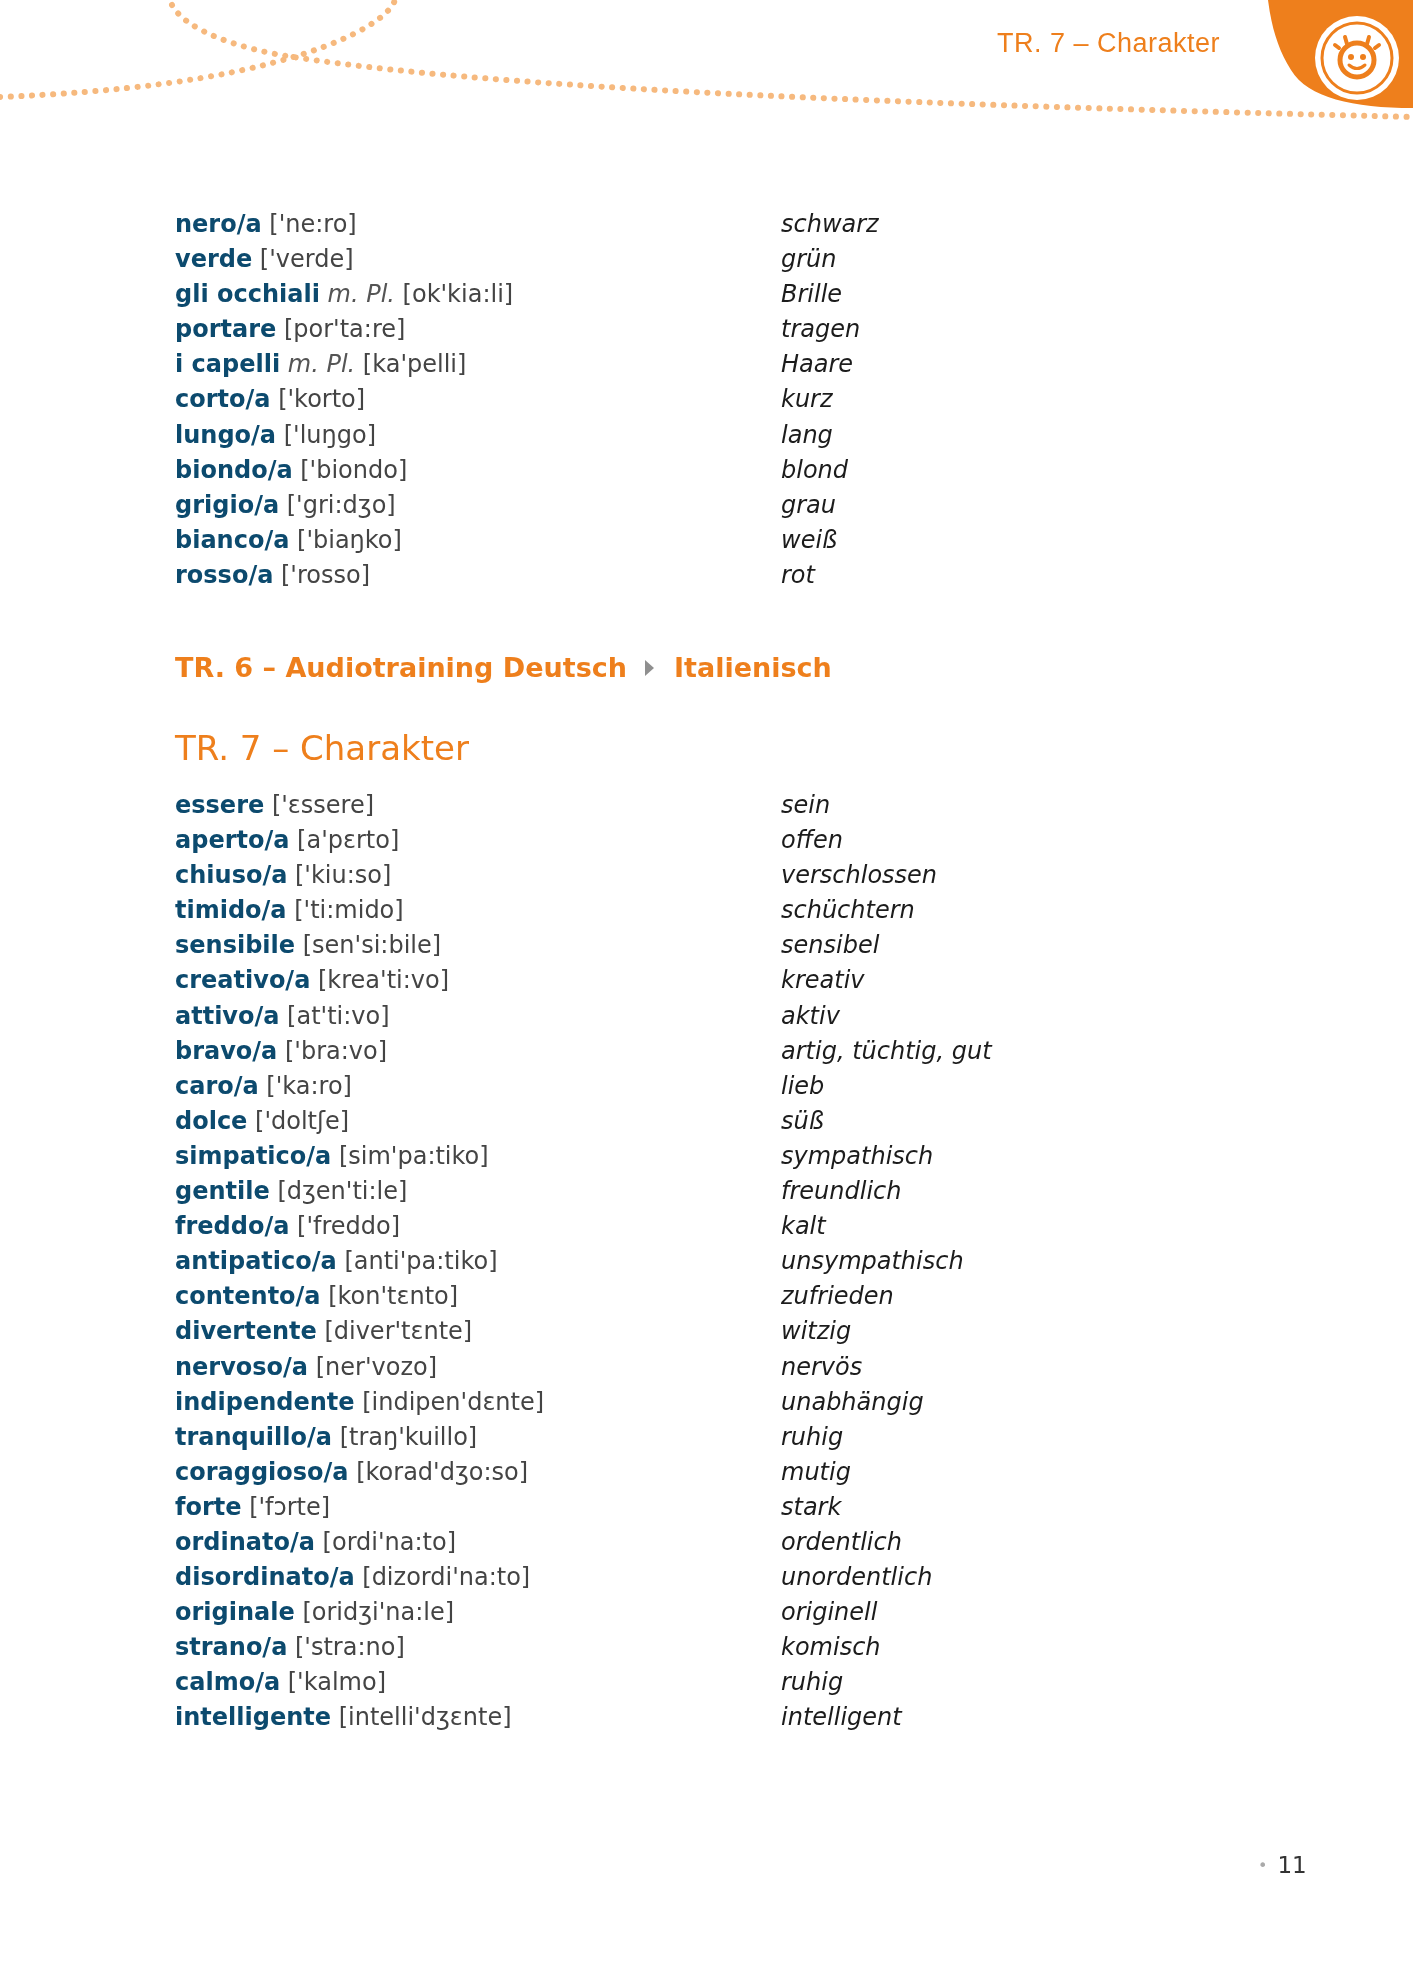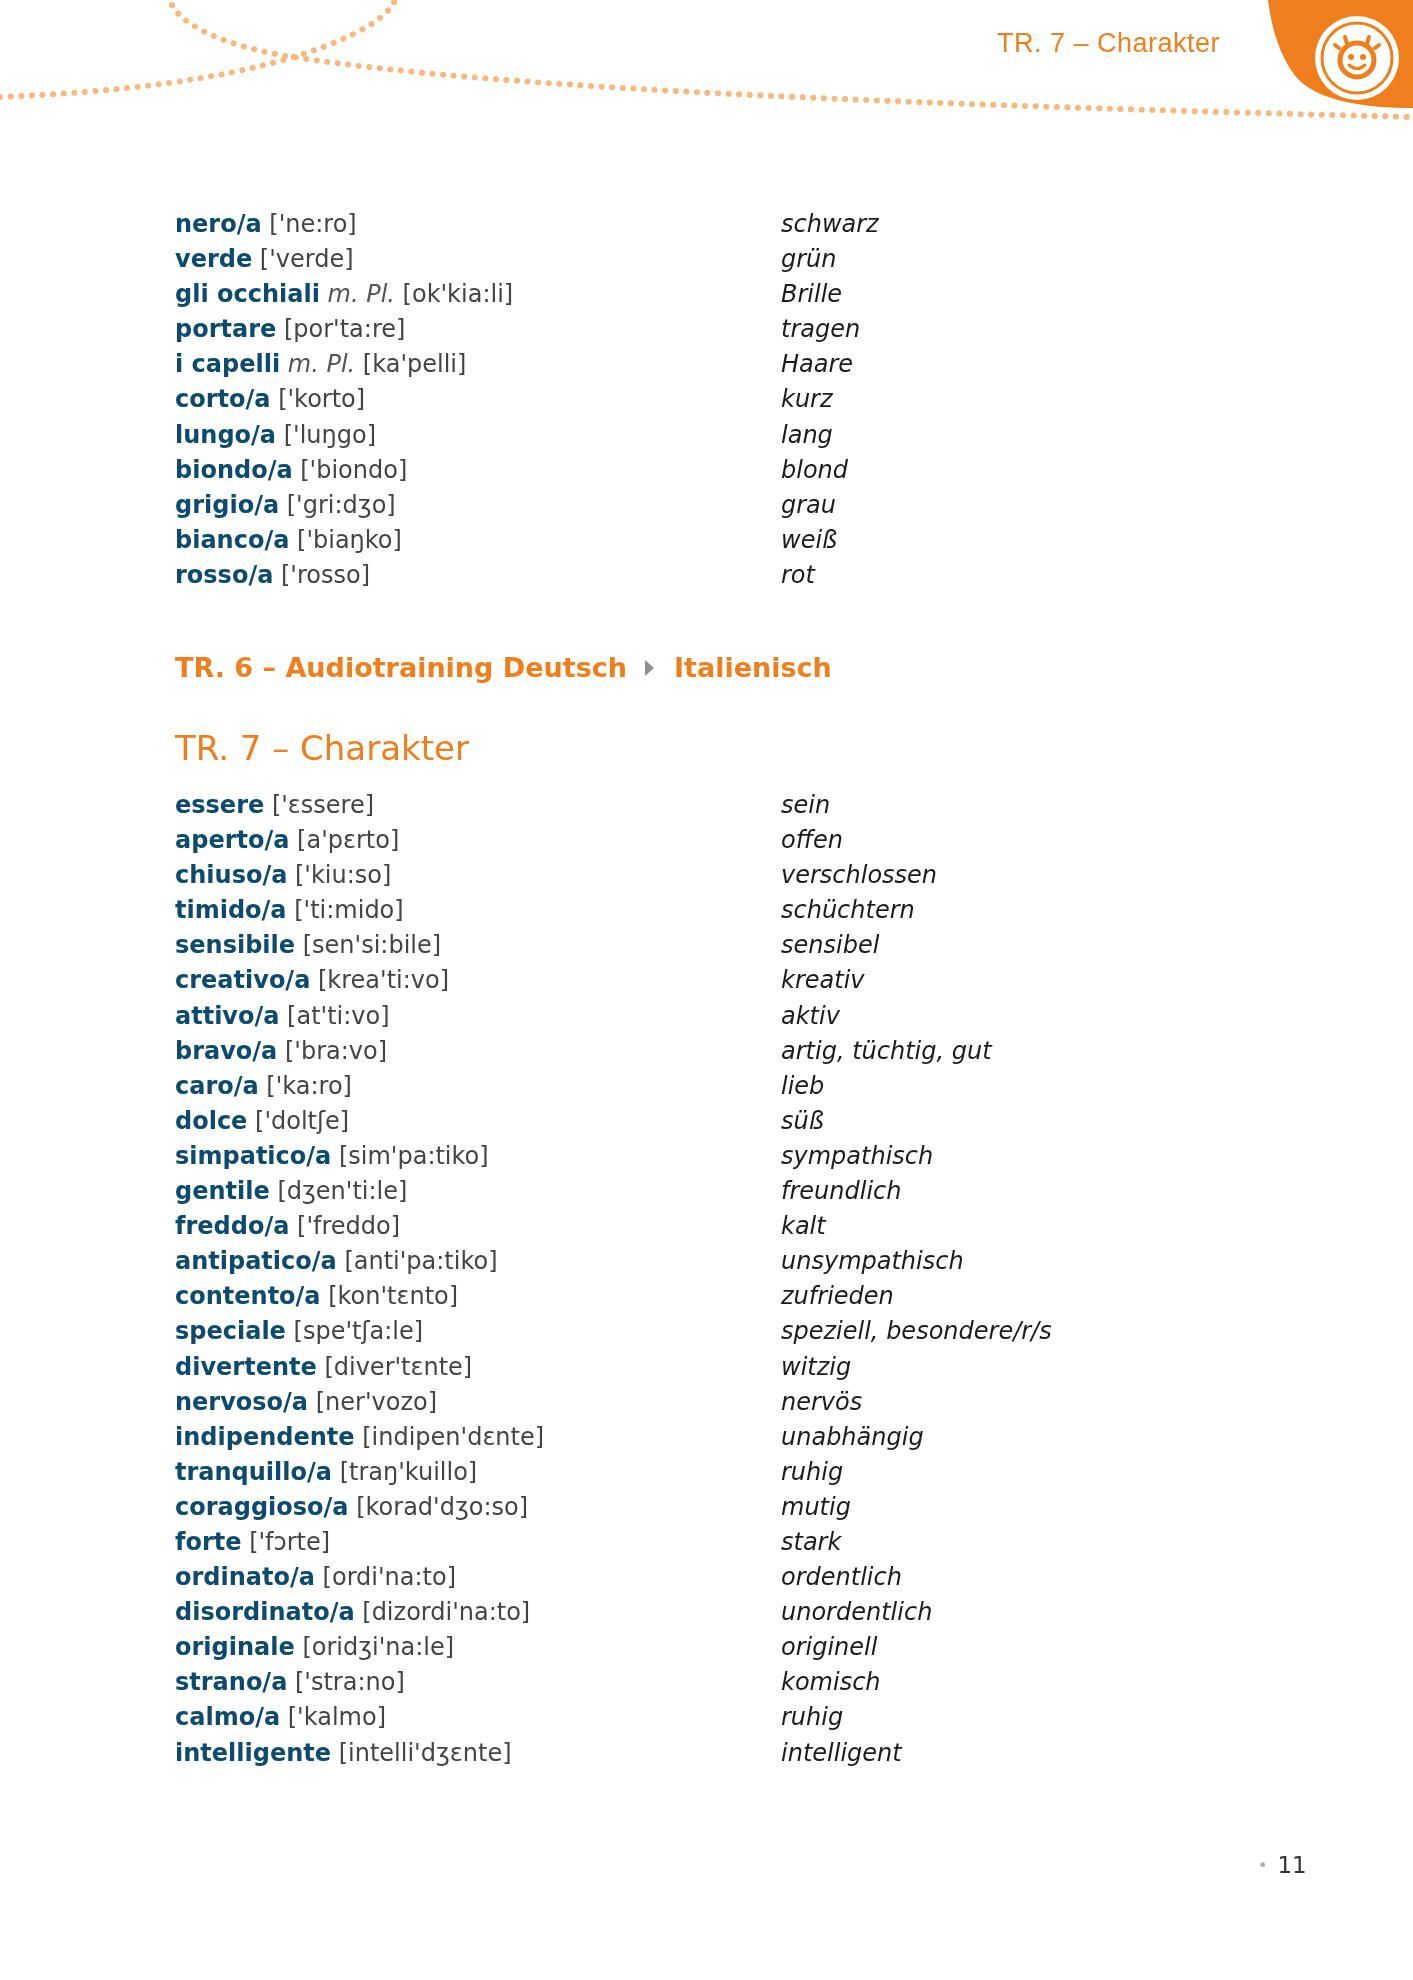--- a/index.html
+++ b/index.html
@@ -157,24 +157,20 @@
     </div>
   <div class="row">
       <span class="it"><span class="w">antipatico/a</span> <span class="p">[anti'pa:tiko]</span></span>
       <span class="de">unsympathisch</span>
     </div>
   <div class="row">
       <span class="it"><span class="w">contento/a</span> <span class="p">[kon'tɛnto]</span></span>
       <span class="de">zufrieden</span>
     </div>
   <div class="row">
-      <span class="it"><span class="w">speciale</span> <span class="p">[spe'tʃa:le]</span></span>
-      <span class="de">speziell, besondere/r/s</span>
-    </div>
-  <div class="row">
       <span class="it"><span class="w">divertente</span> <span class="p">[diver'tɛnte]</span></span>
       <span class="de">witzig</span>
     </div>
   <div class="row">
       <span class="it"><span class="w">nervoso/a</span> <span class="p">[ner'vozo]</span></span>
       <span class="de">nervös</span>
     </div>
   <div class="row">
       <span class="it"><span class="w">indipendente</span> <span class="p">[indipen'dɛnte]</span></span>
       <span class="de">unabhängig</span>

